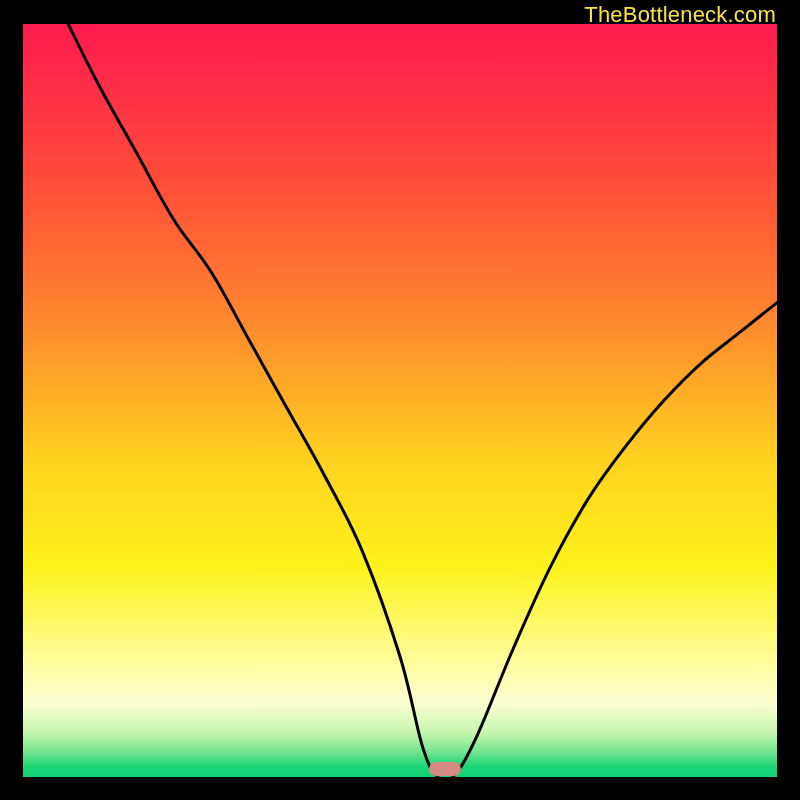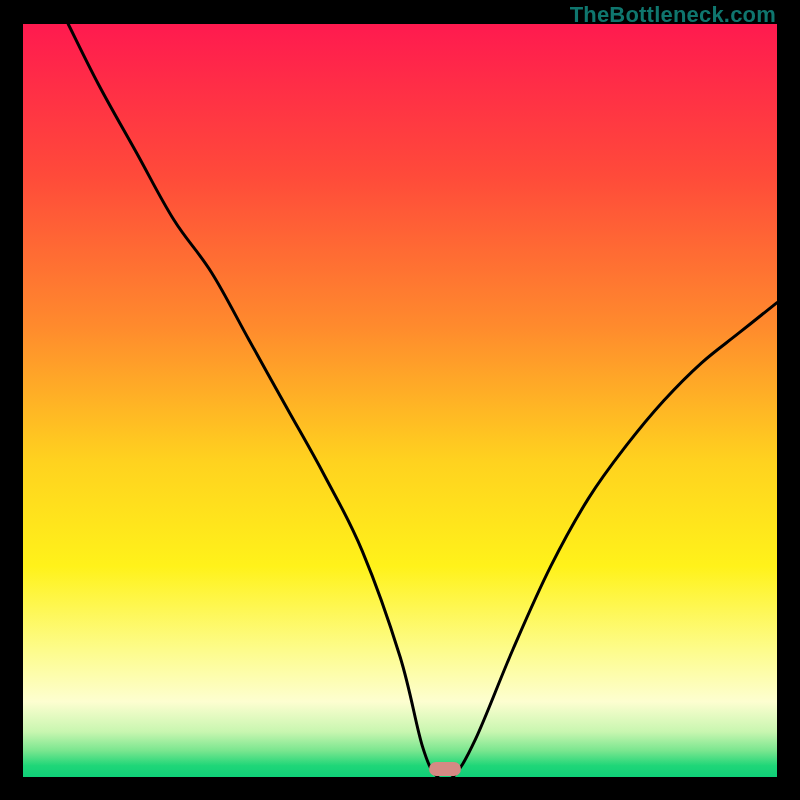--- a/index.html
+++ b/index.html
@@ -32,22 +32,22 @@
     top: 0;
     width: 100%;
     height: 100%;
   }
   .attribution {
     position: absolute;
     top: 2px;
     right: 24px;
     font-family: Arial, Helvetica, sans-serif;
     font-size: 22px;
-    font-weight: bold;
-    color: #0f766e;
+    font-weight: normal;
+    color: #fde047;
     letter-spacing: 0.2px;
   }
   svg.curve {
     position: absolute;
     left: 0;
     top: 0;
     width: 100%;
     height: 100%;
   }
   .marker {

